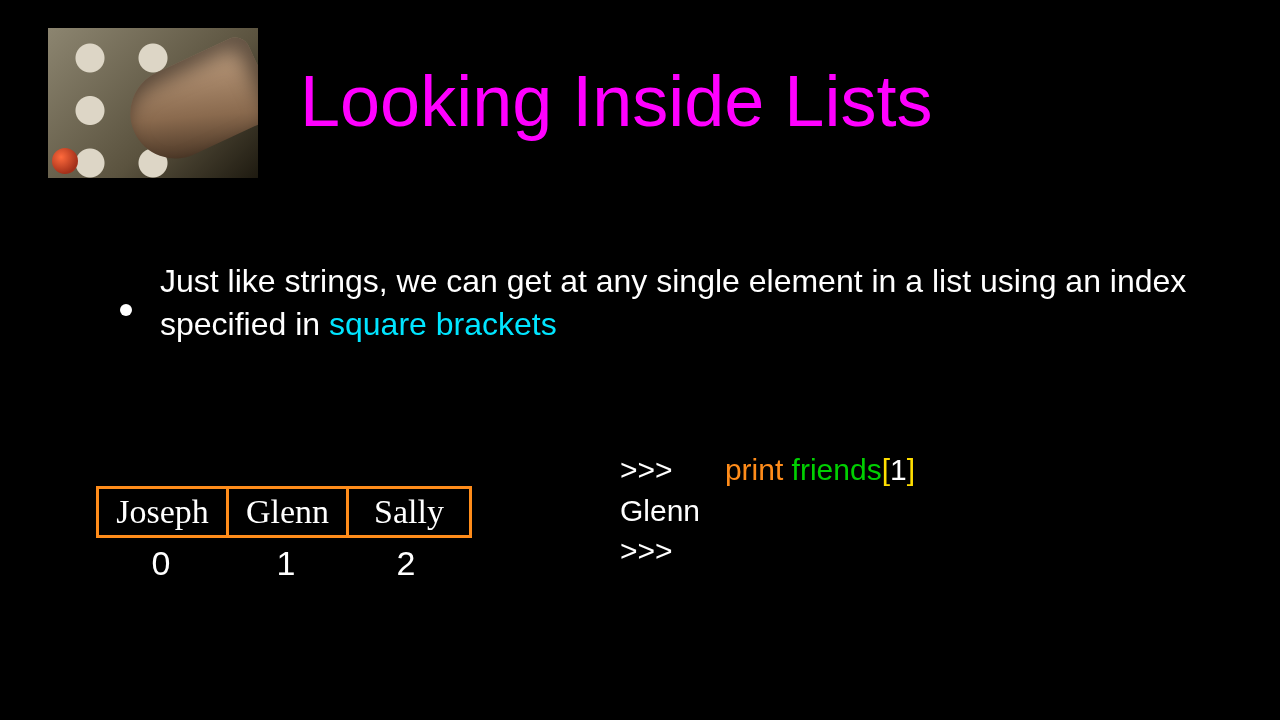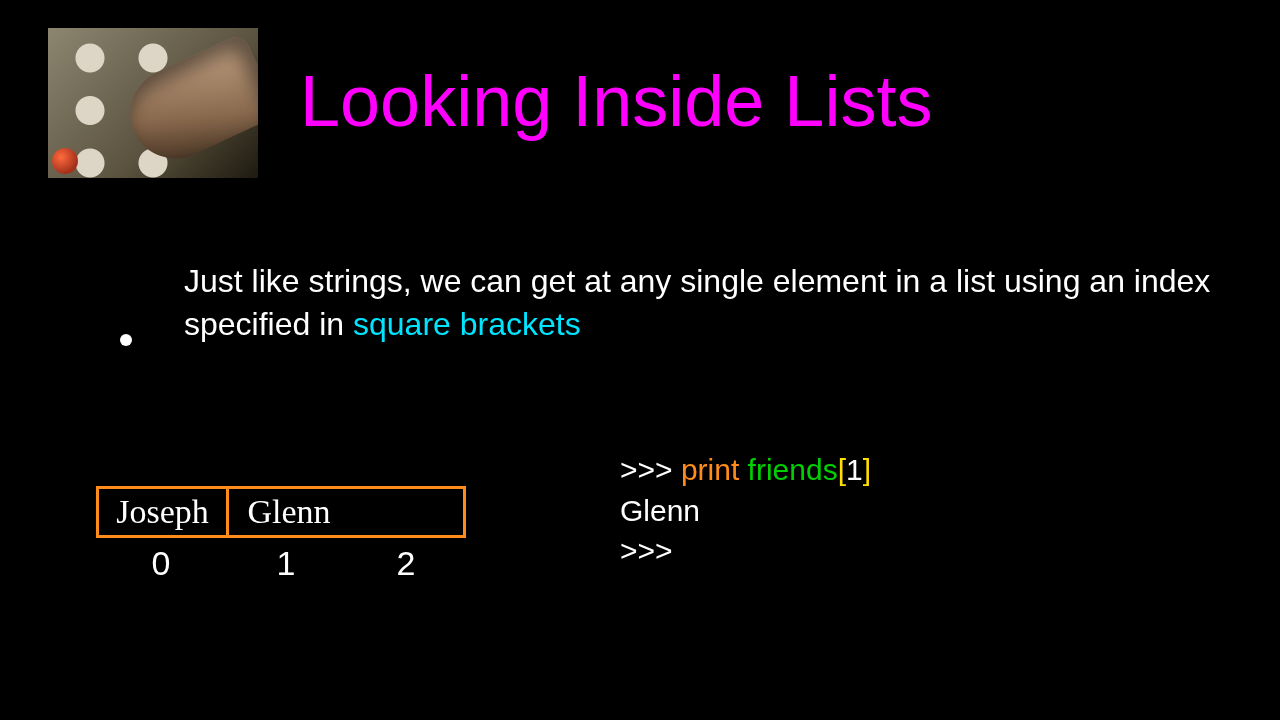--- a/index.html
+++ b/index.html
@@ -66,22 +66,21 @@
     color: #ff00ff;
     font-weight: 400;
     white-space: nowrap;
   }
   .bullet-row {
     position: absolute;
     left: 120px;
     top: 260px;
     right: 60px;
     display: flex;
-    align-items: flex-end;
-    gap: 24px;
+    align-items: center;
   }
   .bullet-dot {
     width: 12px;
     height: 12px;
     background: #fff;
     border-radius: 50%;
     margin-top: 14px;
     margin-right: 28px;
     flex: 0 0 auto;
   }
@@ -132,21 +131,21 @@
     left: 620px;
     top: 450px;
     font-size: 30px;
     line-height: 1.35;
     font-family: Arial, Helvetica, sans-serif;
     white-space: nowrap;
   }
   .code .w { color: #fff; }
   .code .g { color: #00d000; }
   .code .y { color: #ffde00; }
-  .code .o { color: #ff8c1a; }
+  .code .o { color: #ff8c1a; margin-left: 44px; }
   .code .line { display: block; }
 </style>
 </head>
 <body>
 
 <div class="slide">
 
   <div class="thumb">
     <div class="panel"></div>
     <div class="finger"></div>
@@ -159,20 +158,21 @@
     <div class="bullet-dot"></div>
     <div class="bullet-text">
       <span>Just like strings, we can get at any single element in a list using an index specified in </span><span class="hl">square brackets</span>
     </div>
   </div>
 
   <div class="array-box">
     <div class="array-cells">
       <div class="cell" style="min-width:130px">Joseph</div>
       <div class="cell" style="min-width:120px">Glenn</div>
+      <div class="cell" style="min-width:120px">Sally</div>
     </div>
     <div class="array-idx">
       <div class="idx" style="min-width:130px">0</div>
       <div class="idx" style="min-width:120px">1</div>
       <div class="idx" style="min-width:120px">2</div>
     </div>
   </div>
 
   <div class="code">
     <span class="line">

